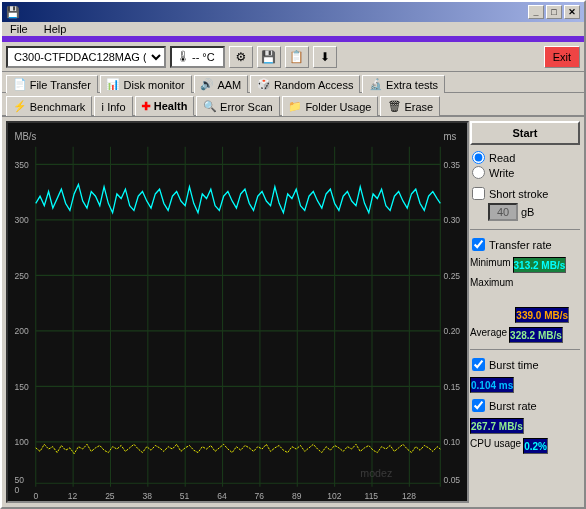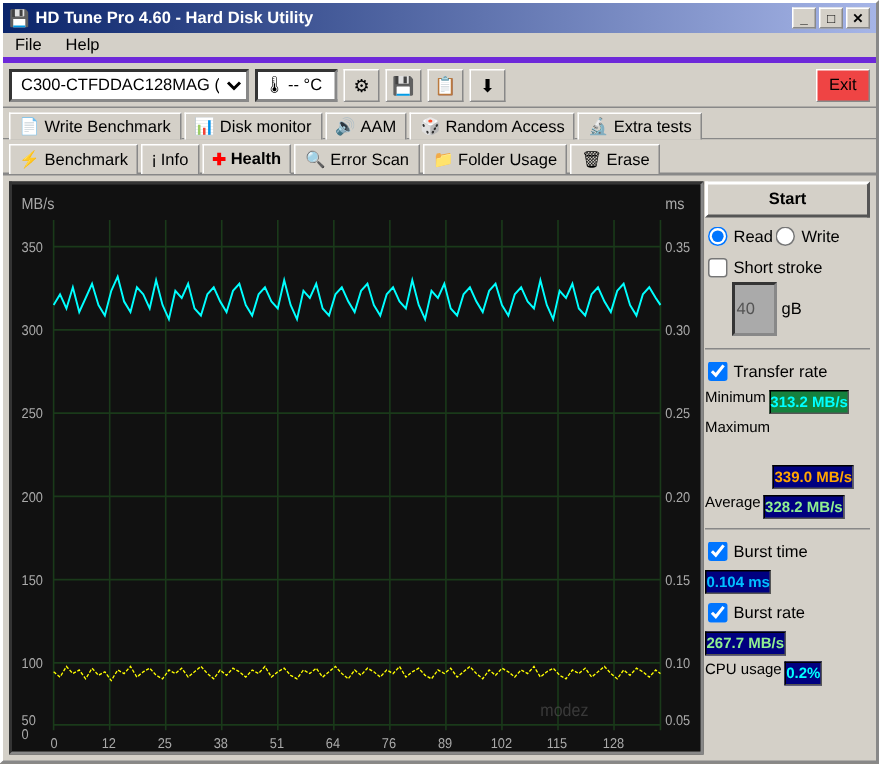--- a/index.html
+++ b/index.html
@@ -54,21 +54,21 @@
       justify-content: center;
       cursor: pointer;
       color: #000;
       font-weight: bold;
     }
     .menu-bar {
       background: #d4d0c8;
       padding: 2px 4px;
       display: flex;
       gap: 8px;
-      border-bottom: 4px solid #6d28d9;
+      border-bottom: 6px solid #6d28d9;
       height: 20px;
       align-items: center;
     }
     .menu-item {
       padding: 1px 4px;
       cursor: pointer;
       font-size: 11px;
     }
     .toolbar {
       display: flex;
@@ -181,21 +181,21 @@
       border-top: 2px solid #fff;
       border-left: 2px solid #fff;
       border-right: 2px solid #555;
       border-bottom: 2px solid #555;
       cursor: pointer;
       font-size: 11px;
       font-weight: bold;
     }
     .radio-group {
       display: flex;
-      flex-direction: row;
+      flex-direction: column;
       gap: 2px;
       padding: 2px;
     }
     .radio-item {
       display: flex;
       align-items: center;
       gap: 4px;
       font-size: 11px;
     }
     .checkbox-group {
@@ -211,25 +211,25 @@
       font-size: 11px;
     }
     .stroke-input-row {
       display: flex;
       align-items: center;
       gap: 3px;
       padding-left: 16px;
     }
     .stroke-input {
       width: 30px;
-      height: 36px;
+      height: 18px;
       border: 2px inset #888;
       background: #aaa;
       font-size: 11px;
-      text-align: left;
+      text-align: center;
       padding: 1px;
     }
     .stat-section {
       display: flex;
       flex-direction: row;
       gap: 2px;
     }
     .stat-label {
       font-size: 10px;
       color: #000;
@@ -261,21 +261,20 @@
     }
   </style>
 </head>
 <body>
 
 <div class="window">
 
   <div class="title-bar">
     <div class="title-bar-title">
       <span>💾</span>
-      <span>HD Tune Pro 4.60 - Hard Disk Utility</span>
     </div>
     <div class="title-bar-controls">
       <div class="title-btn">_</div>
       <div class="title-btn">□</div>
       <div class="title-btn">✕</div>
     </div>
   </div>
 
   <div class="menu-bar">
     <span class="menu-item">File</span>
@@ -293,21 +292,21 @@
     <div class="toolbar-icon-btn" title="Options">⚙</div>
     <div class="toolbar-icon-btn" title="Save">💾</div>
     <div class="toolbar-icon-btn" title="Export">📋</div>
     <div class="toolbar-icon-btn" title="Down">⬇</div>
     <button class="exit-btn">Exit</button>
   </div>
 
   <div class="tabs-row1">
     <div class="tab">
       <span>📄</span>
-      <span>Write Benchmark</span>
+      <span>File Transfer</span>
     </div>
     <div class="tab">
       <span>📊</span>
       <span>Disk monitor</span>
     </div>
     <div class="tab">
       <span>🔊</span>
       <span>AAM</span>
     </div>
     <div class="tab">

